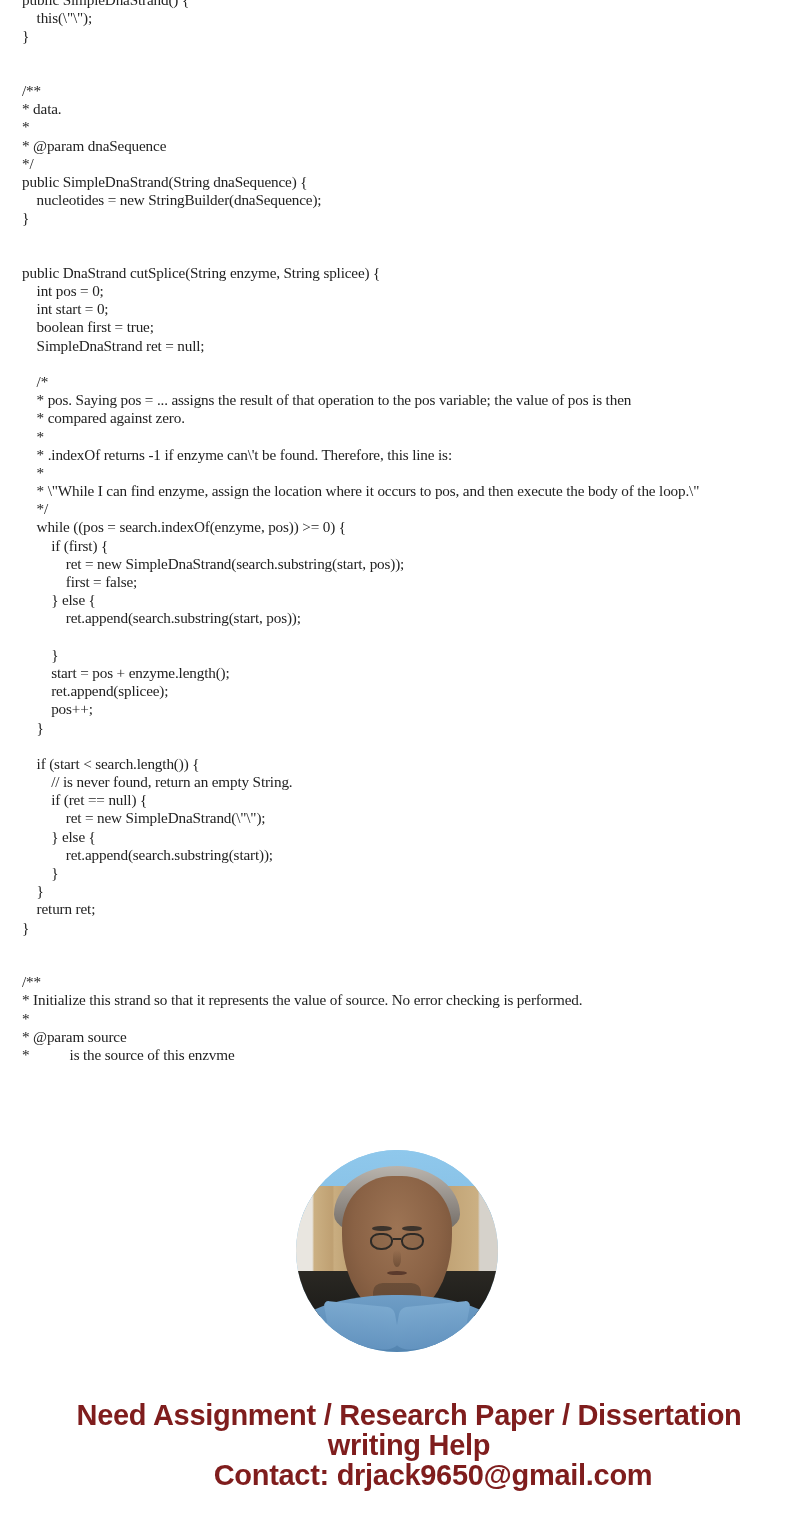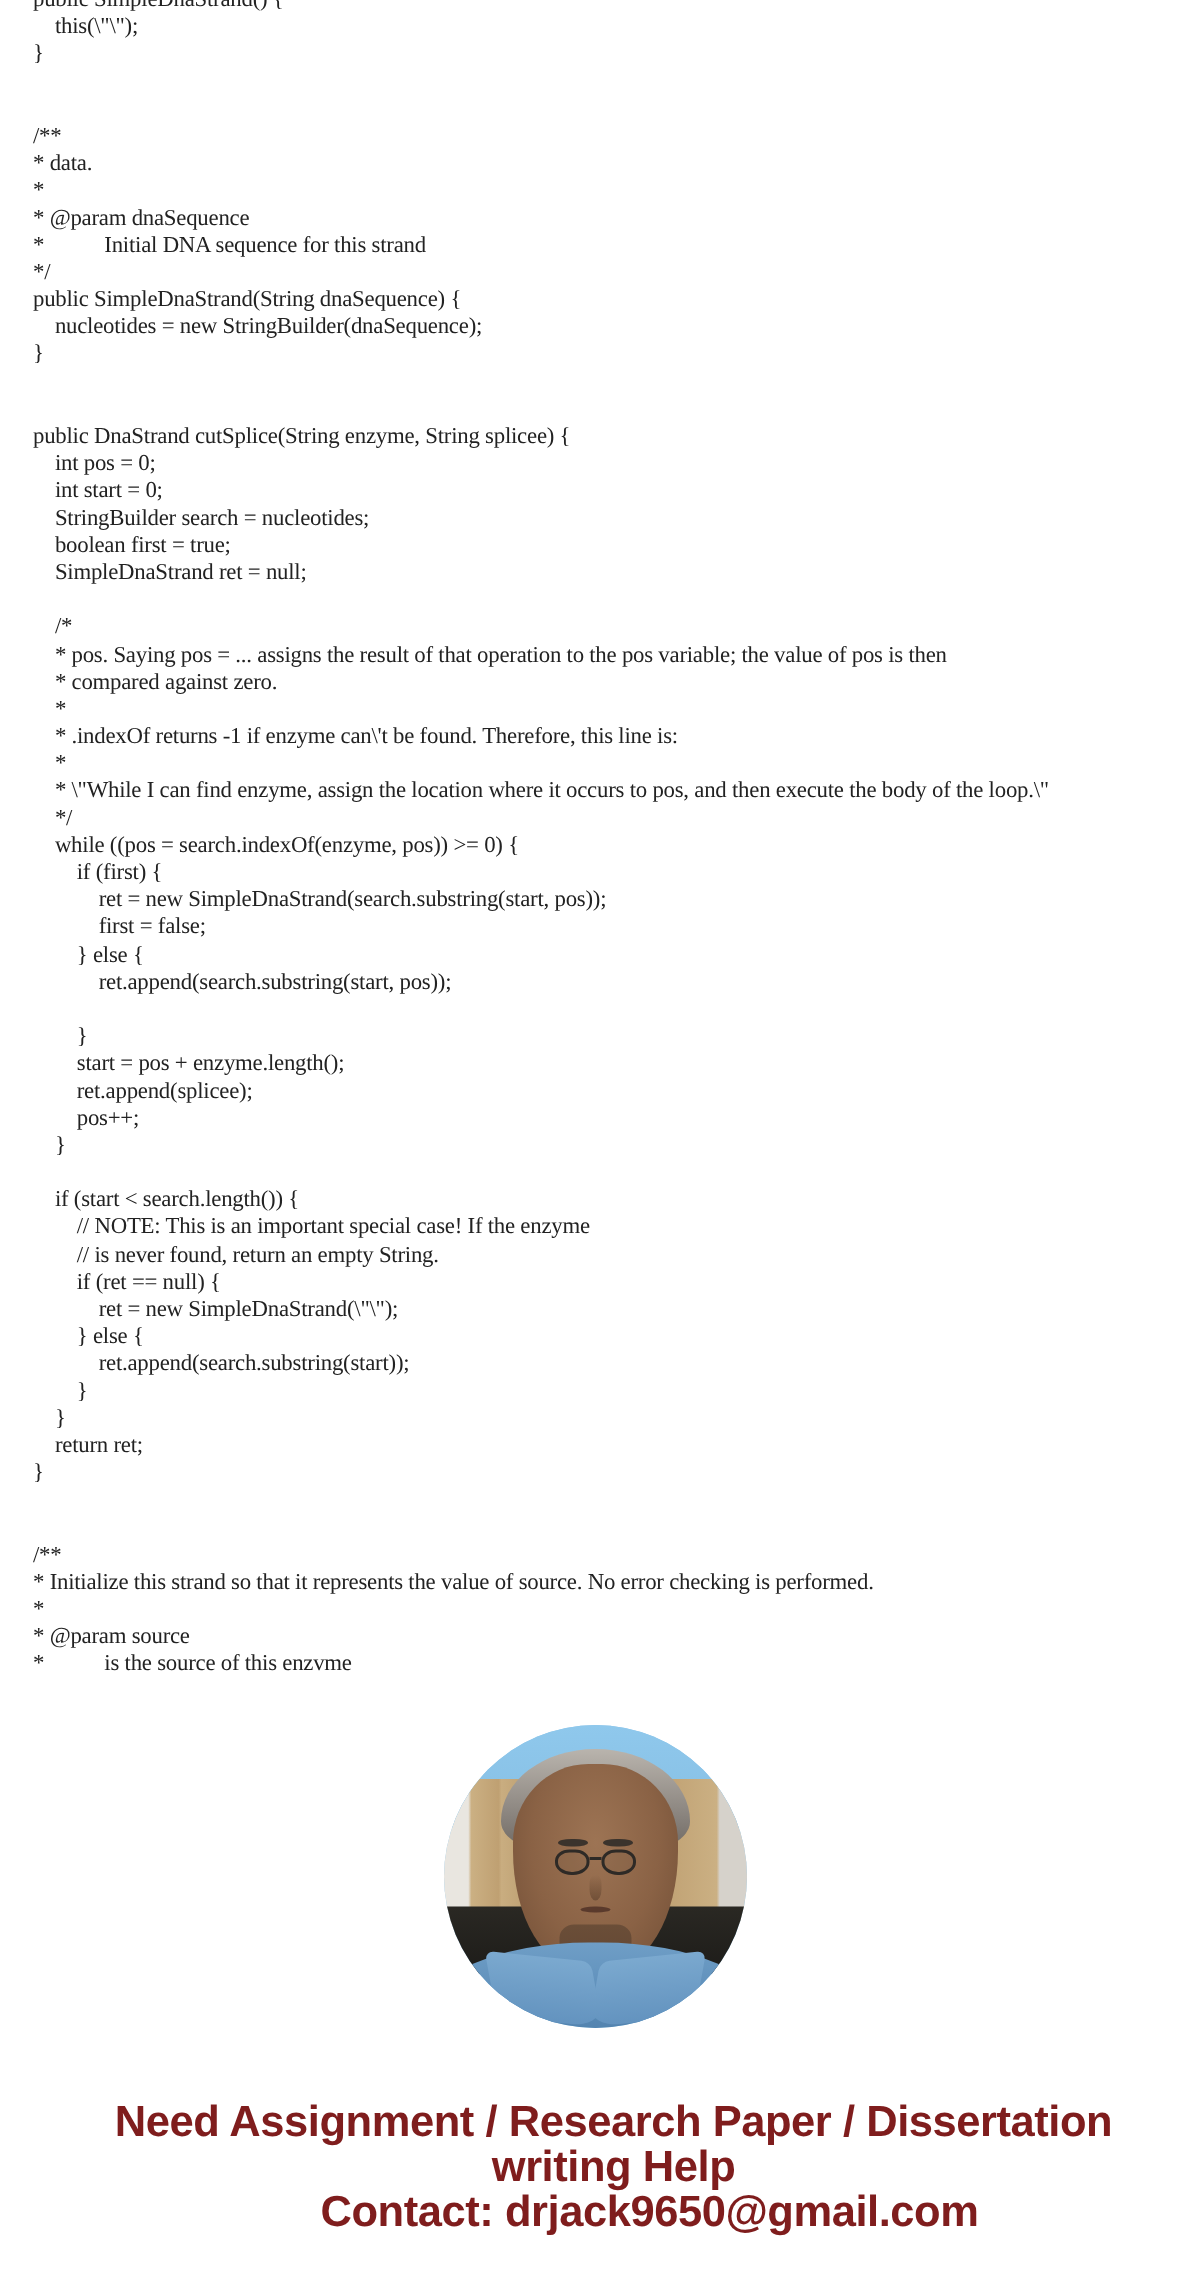--- a/index.html
+++ b/index.html
@@ -228,31 +228,29 @@
 <div id="code-listing">
     <div class="code-line">public SimpleDnaStrand() {</div>
     <div class="code-line">    this(\"\");</div>
     <div class="code-line">}</div>
     <div class="code-line blank"></div>
     <div class="code-line blank"></div>
     <div class="code-line">/**</div>
     <div class="code-line">* data.</div>
     <div class="code-line">*</div>
     <div class="code-line">* @param dnaSequence</div>
-    <div class="code-line">*           Initial DNA sequence for this strand</div>
     <div class="code-line">*/</div>
     <div class="code-line">public SimpleDnaStrand(String dnaSequence) {</div>
     <div class="code-line">    nucleotides = new StringBuilder(dnaSequence);</div>
     <div class="code-line">}</div>
     <div class="code-line blank"></div>
     <div class="code-line blank"></div>
     <div class="code-line">public DnaStrand cutSplice(String enzyme, String splicee) {</div>
     <div class="code-line">    int pos = 0;</div>
     <div class="code-line">    int start = 0;</div>
-    <div class="code-line">    StringBuilder search = nucleotides;</div>
     <div class="code-line">    boolean first = true;</div>
     <div class="code-line">    SimpleDnaStrand ret = null;</div>
     <div class="code-line blank"></div>
     <div class="code-line">    /*</div>
     <div class="code-line">    * pos. Saying pos = ... assigns the result of that operation to the pos variable; the value of pos is then</div>
     <div class="code-line">    * compared against zero.</div>
     <div class="code-line">    *</div>
     <div class="code-line">    * .indexOf returns -1 if enzyme can\'t be found. Therefore, this line is:</div>
     <div class="code-line">    *</div>
     <div class="code-line">    * \"While I can find enzyme, assign the location where it occurs to pos, and then execute the body of the loop.\"</div>
@@ -264,21 +262,20 @@
     <div class="code-line">        } else {</div>
     <div class="code-line">            ret.append(search.substring(start, pos));</div>
     <div class="code-line blank"></div>
     <div class="code-line">        }</div>
     <div class="code-line">        start = pos + enzyme.length();</div>
     <div class="code-line">        ret.append(splicee);</div>
     <div class="code-line">        pos++;</div>
     <div class="code-line">    }</div>
     <div class="code-line blank"></div>
     <div class="code-line">    if (start &lt; search.length()) {</div>
-    <div class="code-line">        // NOTE: This is an important special case! If the enzyme</div>
     <div class="code-line">        // is never found, return an empty String.</div>
     <div class="code-line">        if (ret == null) {</div>
     <div class="code-line">            ret = new SimpleDnaStrand(\"\");</div>
     <div class="code-line">        } else {</div>
     <div class="code-line">            ret.append(search.substring(start));</div>
     <div class="code-line">        }</div>
     <div class="code-line">    }</div>
     <div class="code-line">    return ret;</div>
     <div class="code-line">}</div>
     <div class="code-line blank"></div>

